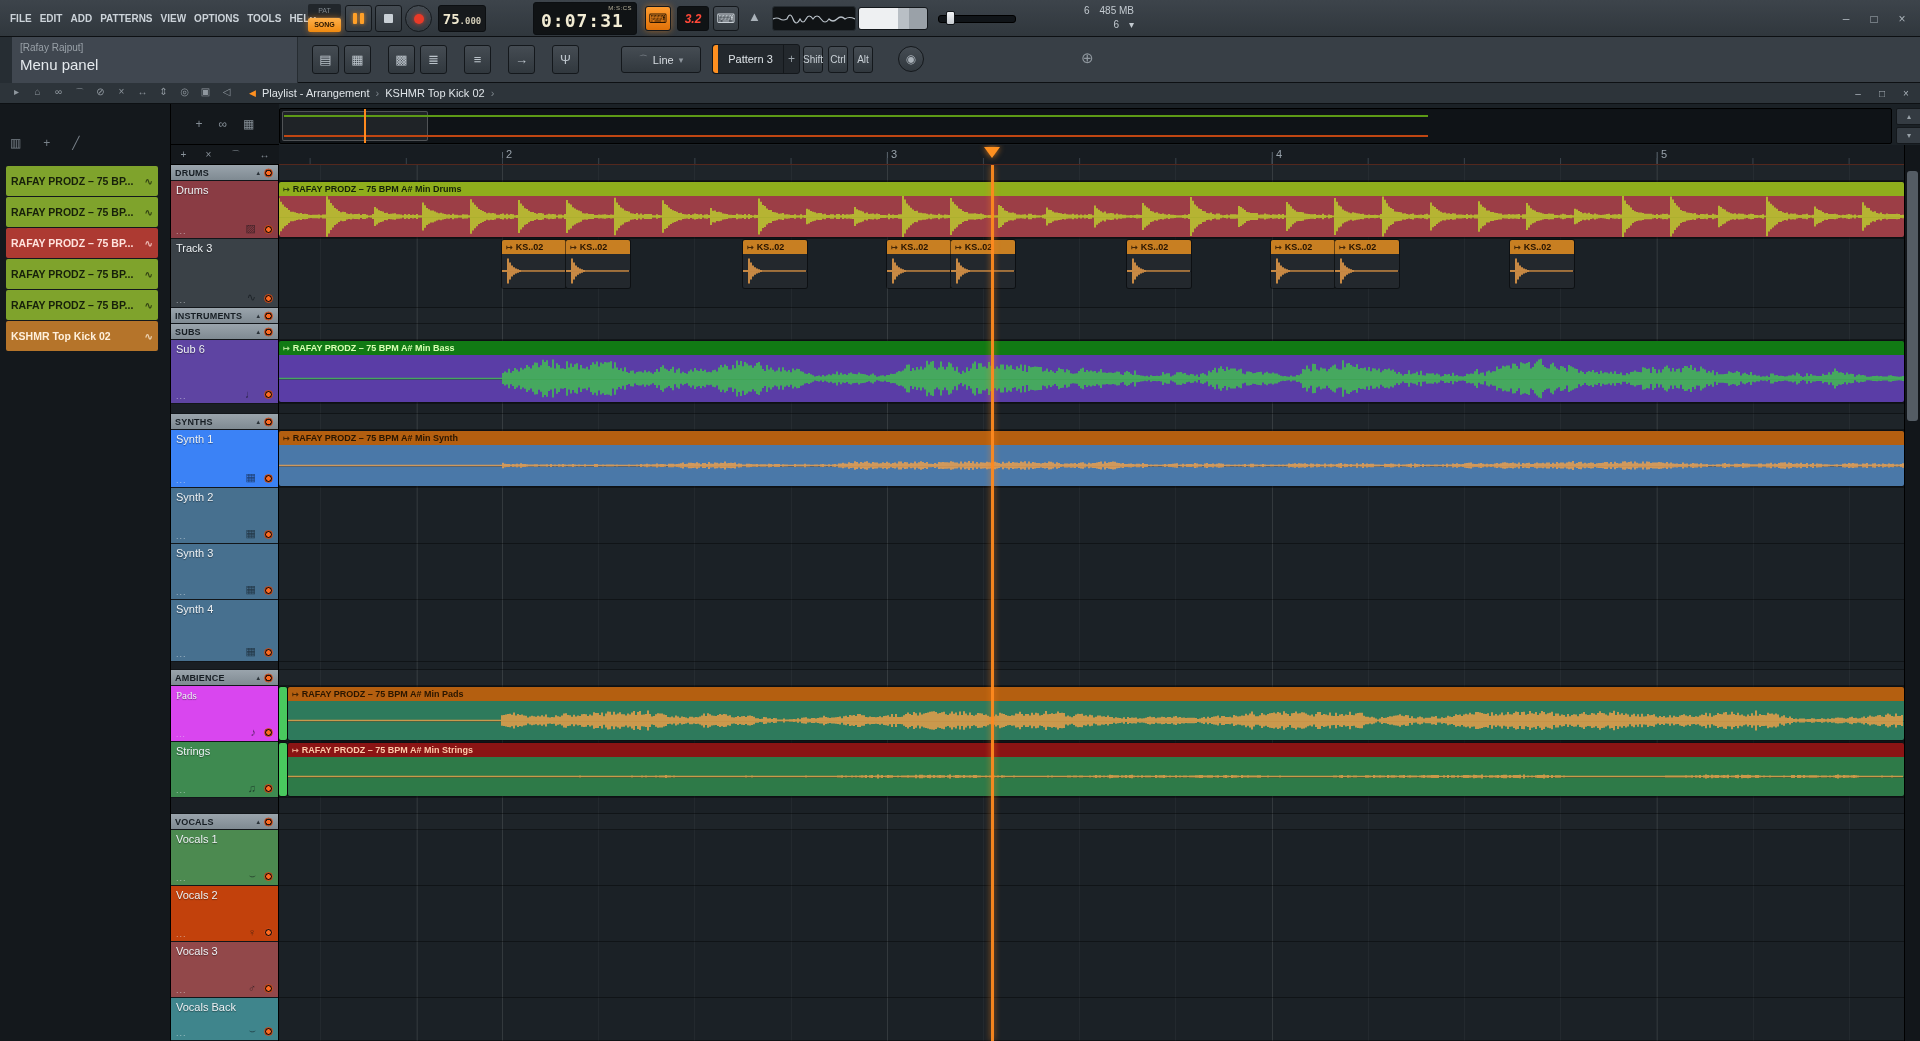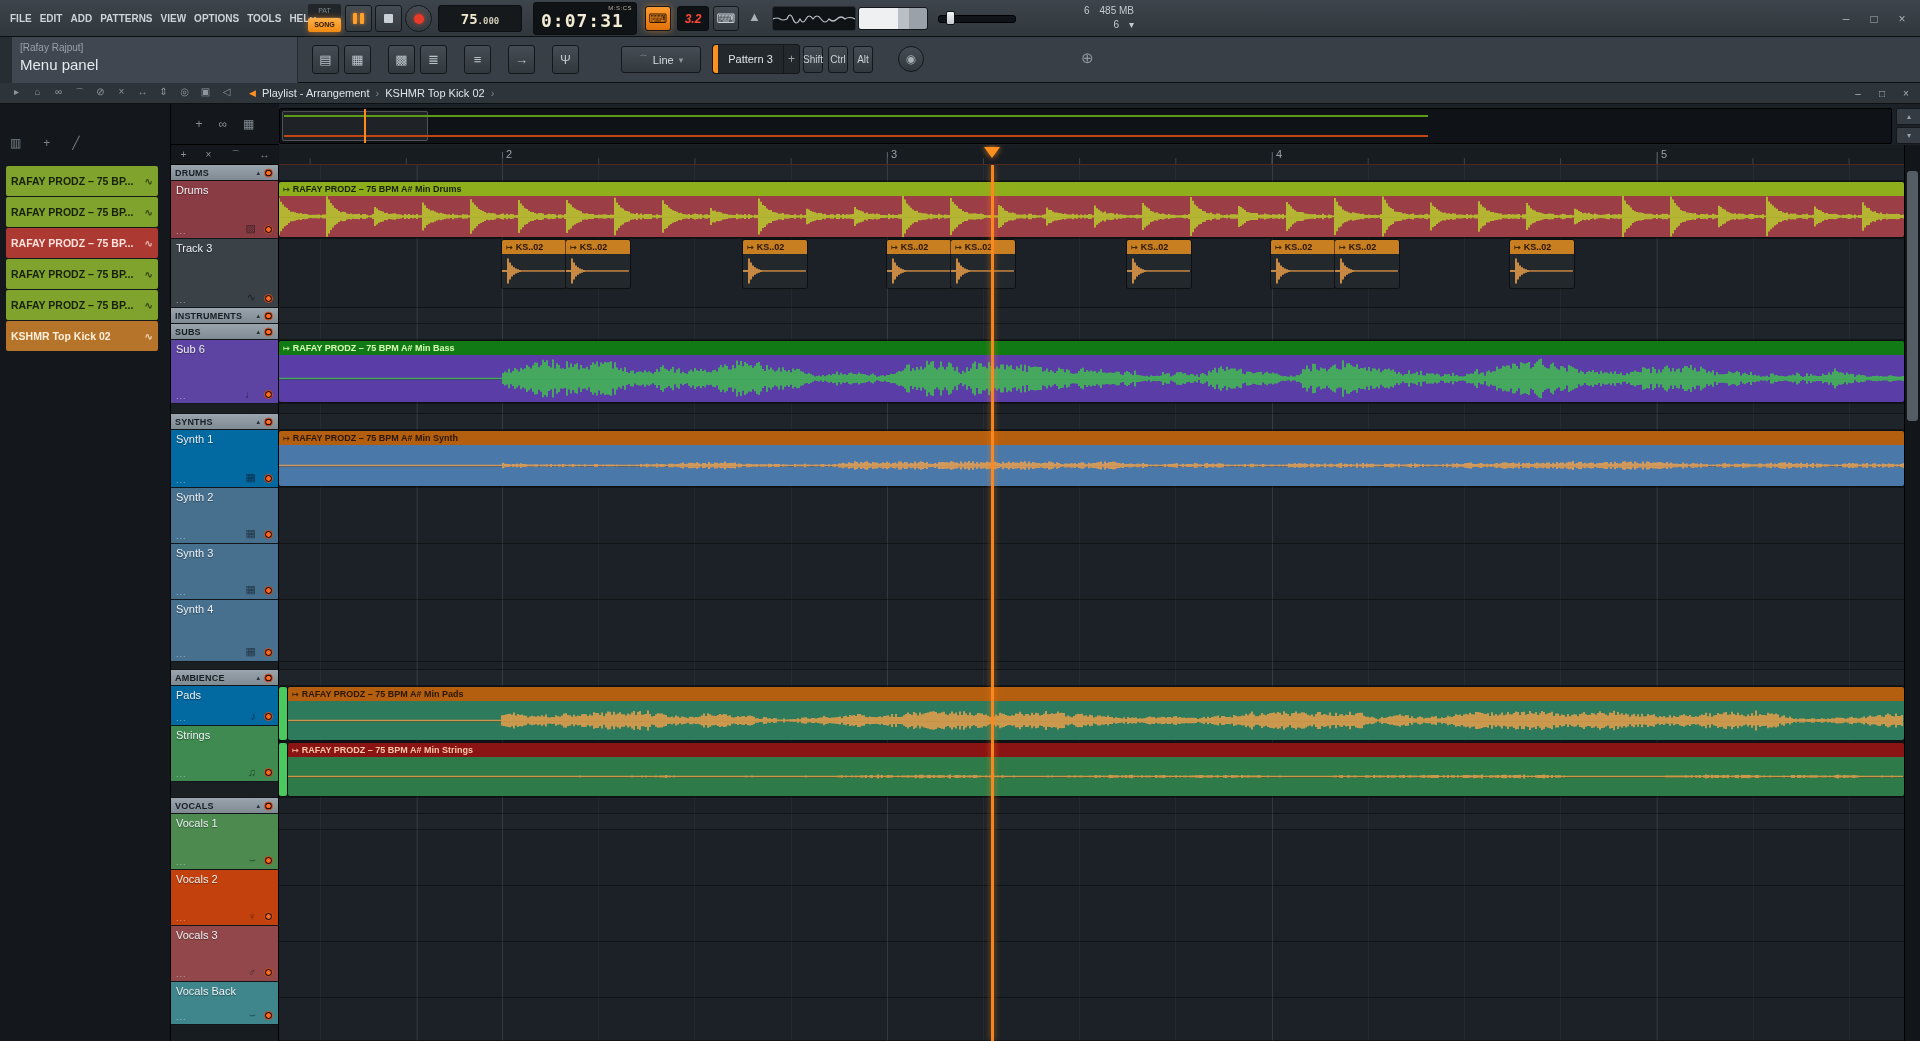--- a/index.html
+++ b/index.html
@@ -16,21 +16,21 @@
   .pat  { font-size:7px; color:#7f878e; text-align:center; background:#21262b; border-radius:2px; line-height:13px; }
   .song { font-size:7px; font-weight:700; color:#241300; text-align:center;
           background:linear-gradient(#ffb04a,#f08a10); border-radius:2px; line-height:14px;
           box-shadow:0 0 6px rgba(255,140,20,.6); }
   .tbtn { position:absolute; top:5px; width:27px; height:27px; background:linear-gradient(#454c53,#343b41);
           border:1px solid #14181c; border-radius:3px; display:flex; align-items:center; justify-content:center; gap:3px; }
   .pbar { width:4px; height:11px; background:#ffa028; box-shadow:0 0 4px rgba(255,150,30,.8); border-radius:1px; }
   .stopsq { width:9px; height:9px; background:#c9d0d6; border-radius:1px; }
   .tbtn.rec { border-radius:50%; }
   .recdot-big { width:10px; height:10px; border-radius:50%; background:#e83a28; box-shadow:0 0 5px rgba(232,60,40,.8); }
-  .tempo { position:absolute; top:5px; width:84px; height:27px; background:#16191c; border:1px solid #0c0f12;
+  .tempo { position:absolute; top:5px; width:48px; height:27px; background:#16191c; border:1px solid #0c0f12;
            border-radius:3px; color:#efe8cf; font-family:"DejaVu Sans Mono",monospace;
            display:flex; align-items:baseline; justify-content:center; padding-top:5px; }
   .tint { font-size:14px; font-weight:700; }
   .tfrac { font-size:9px; font-weight:700; opacity:.85; }
   .timebox { position:absolute; top:2px; width:104px; height:33px; background:#101315;
              border:1px solid #0c0f12; border-radius:3px; }
   .tunit { position:absolute; right:4px; top:2px; font-size:6px; color:#b9b39d; letter-spacing:.5px; }
   .tval { position:absolute; left:7px; top:7px; font-size:18px; font-weight:700; color:#f2ecd4;
           font-family:"DejaVu Sans Mono",monospace; letter-spacing:1px; }
   .sqbtn { position:absolute; top:6px; width:26px; height:25px; border-radius:3px;
@@ -401,21 +401,21 @@
             <span class="tdots">...</span>
             <span class="tglyph">♩</span>
             <span class="recdot"></span>
           </div>
           <div class="hcell spacerc" style="height: 10px;"></div>
           <div class="hcell group" style="height: 16px;">
             <span class="gname">SYNTHS</span>
             <span class="gcol">▴</span>
             <span class="recdot"></span>
           </div>
-          <div class="hcell track" style="background: #0369a1; height: 58px;">
+          <div class="hcell track" style="background: #3b82f6; height: 58px;">
             <span class="tname">Synth 1</span>
             <span class="tdots">...</span>
             <span class="tglyph">▦</span>
             <span class="recdot"></span>
           </div>
           <div class="hcell track" style="background: rgb(71, 112, 143); height: 56px;">
             <span class="tname">Synth 2</span>
             <span class="tdots">...</span>
             <span class="tglyph">▦</span>
             <span class="recdot"></span>
@@ -431,21 +431,21 @@
             <span class="tdots">...</span>
             <span class="tglyph">▦</span>
             <span class="recdot"></span>
           </div>
           <div class="hcell spacerc" style="height: 8px;"></div>
           <div class="hcell group" style="height: 16px;">
             <span class="gname">AMBIENCE</span>
             <span class="gcol">▴</span>
             <span class="recdot"></span>
           </div>
-          <div class="hcell track" style="background: #0369a1; height: 40px;">
+          <div class="hcell track" style="background: #d946ef; height: 56px; font-family: Liberation Serif, serif;">
             <span class="tname">Pads</span>
             <span class="tdots">...</span>
             <span class="tglyph">♪</span>
             <span class="recdot"></span>
           </div>
           <div class="hcell track" style="background: rgb(62, 138, 80); height: 56px;">
             <span class="tname">Strings</span>
             <span class="tdots">...</span>
             <span class="tglyph">♫</span>
             <span class="recdot"></span>

